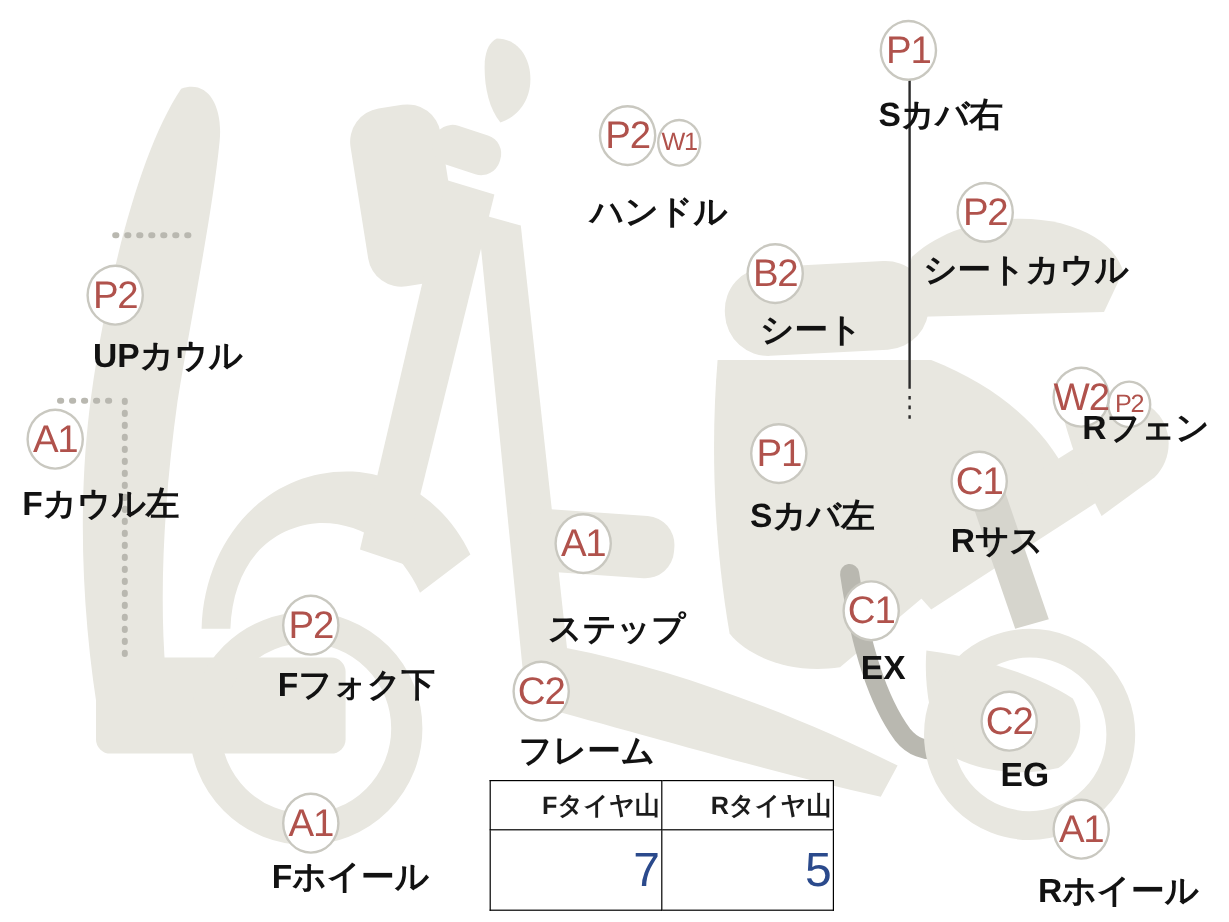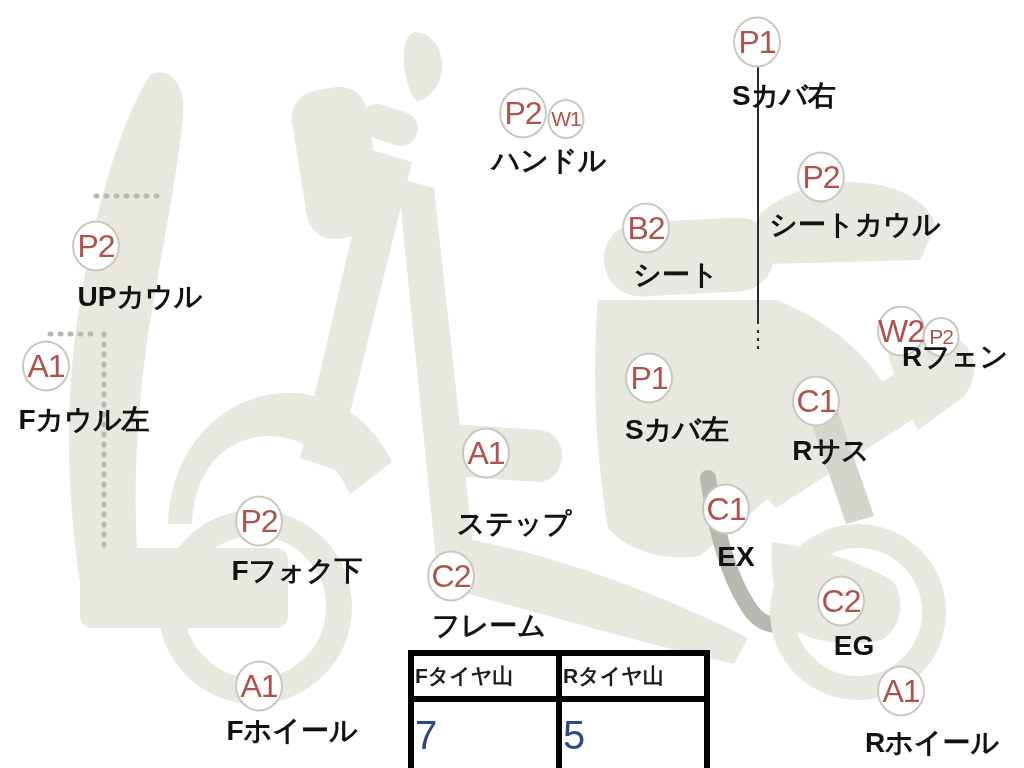--- a/index.html
+++ b/index.html
@@ -27,21 +27,21 @@
   }
   .mlabel{
     position:absolute;transform:translate(-50%,-50%);
     font-size:28px;font-weight:700;color:#121212;white-space:nowrap;z-index:3;
   }
   .tire-table{
     position:absolute;left:408px;top:650px;border-collapse:collapse;
     background:#fff;z-index:3;
   }
   .tire-table th,.tire-table td{
-    border:6px solid #000000;text-align:left;vertical-align:middle;margin-top:41px;
+    border:1px solid #000000;text-align:right;vertical-align:middle;margin-top:41px;
   }
   .tire-table th{
     width:140px;height:38px;font-size:21px;font-weight:600;color:#1c1c1c;
   }
   .tire-table td{
     height:64px;font-size:40px;font-weight:500;color:var(--tire-value-color);
   }
 </style>
 </head>
 <body>
@@ -84,21 +84,21 @@
   </svg>
 
   <div class="marker">
     <span class="badge" style="left:757px;top:42px">P1</span>
     <span class="mlabel" style="left:784px;top:96px">Sカバ右</span>
   </div>
 
   <div class="marker">
     <span class="badge" style="left:523px;top:113px">P2</span>
     <span class="badge badge-sm" style="left:566px;top:119px">W1</span>
-    <span class="mlabel" style="left:549px;top:161px">ハンドル</span>
+    <span class="mlabel" style="left:549px;top:177px">ハンドル</span>
   </div>
 
   <div class="marker">
     <span class="badge" style="left:821px;top:177px">P2</span>
     <span class="mlabel" style="left:855px;top:225px">シートカウル</span>
   </div>
 
   <div class="marker">
     <span class="badge" style="left:646px;top:228px">B2</span>
     <span class="mlabel" style="left:676px;top:275px">シート</span>

